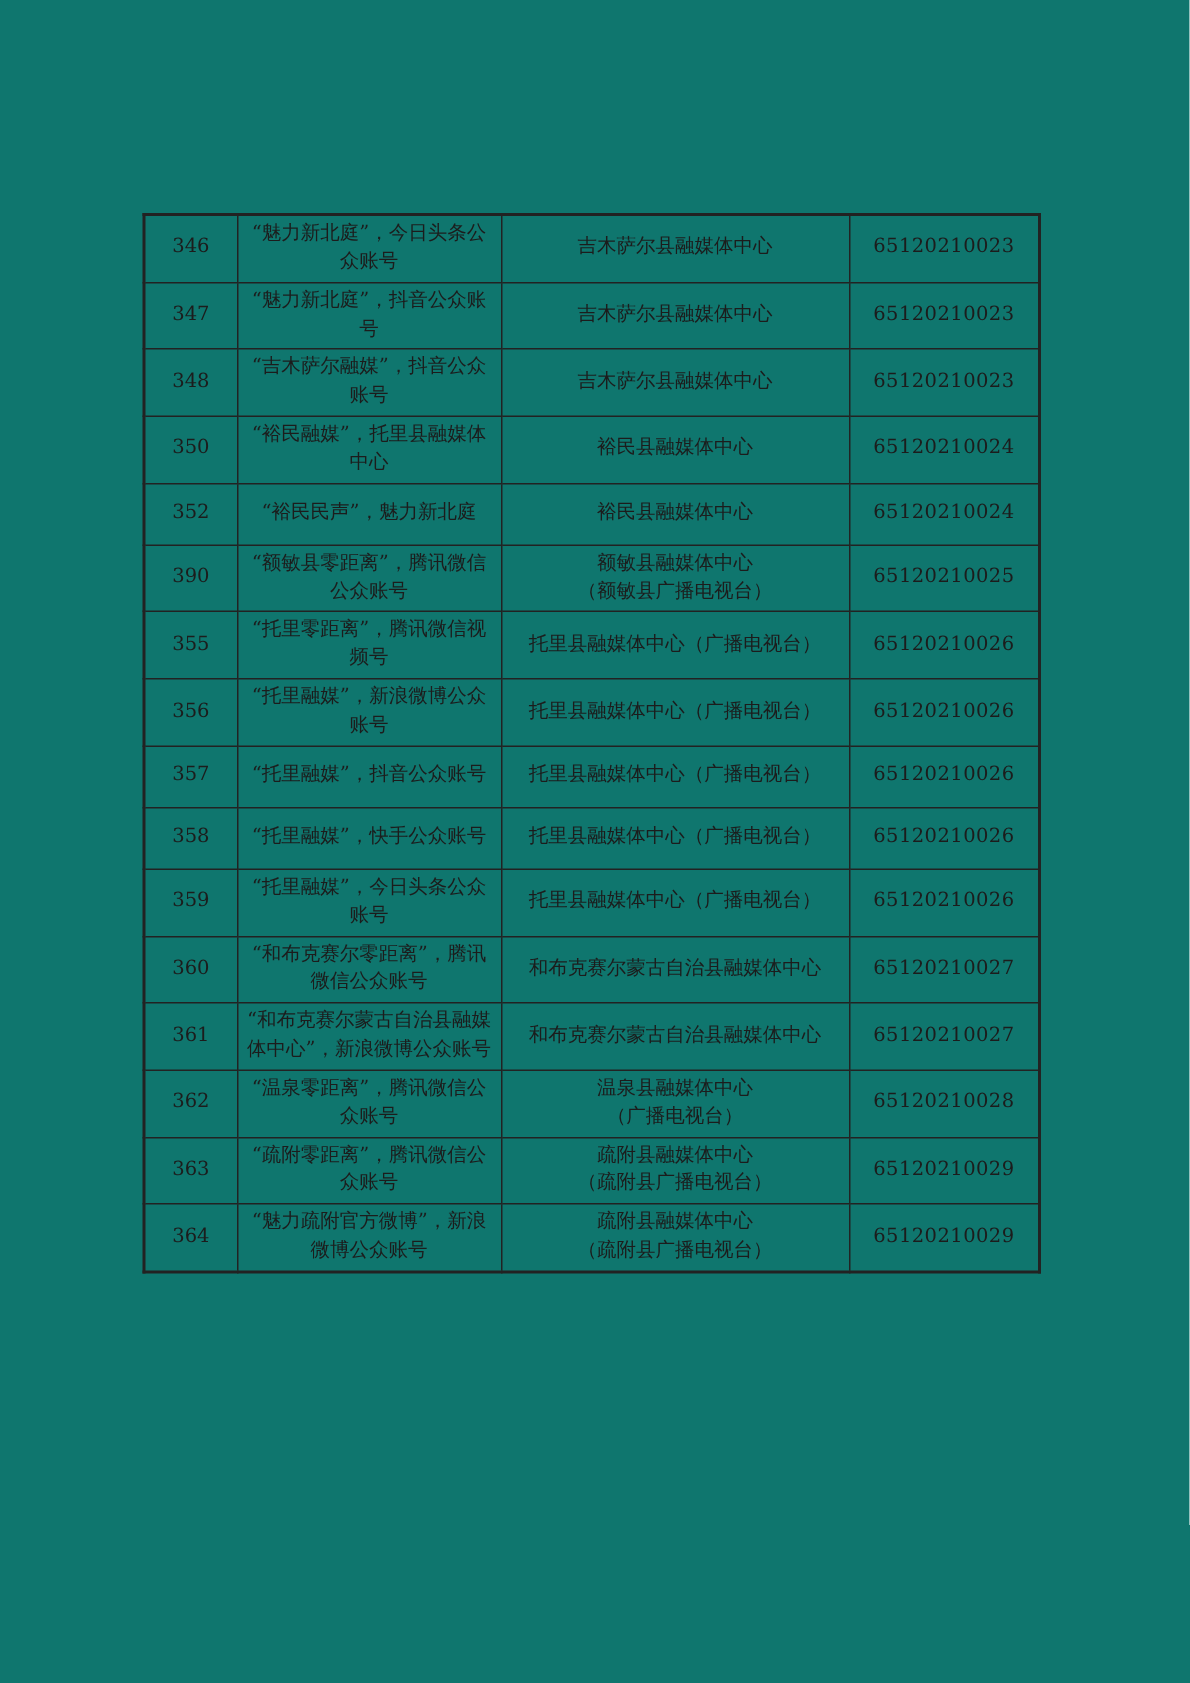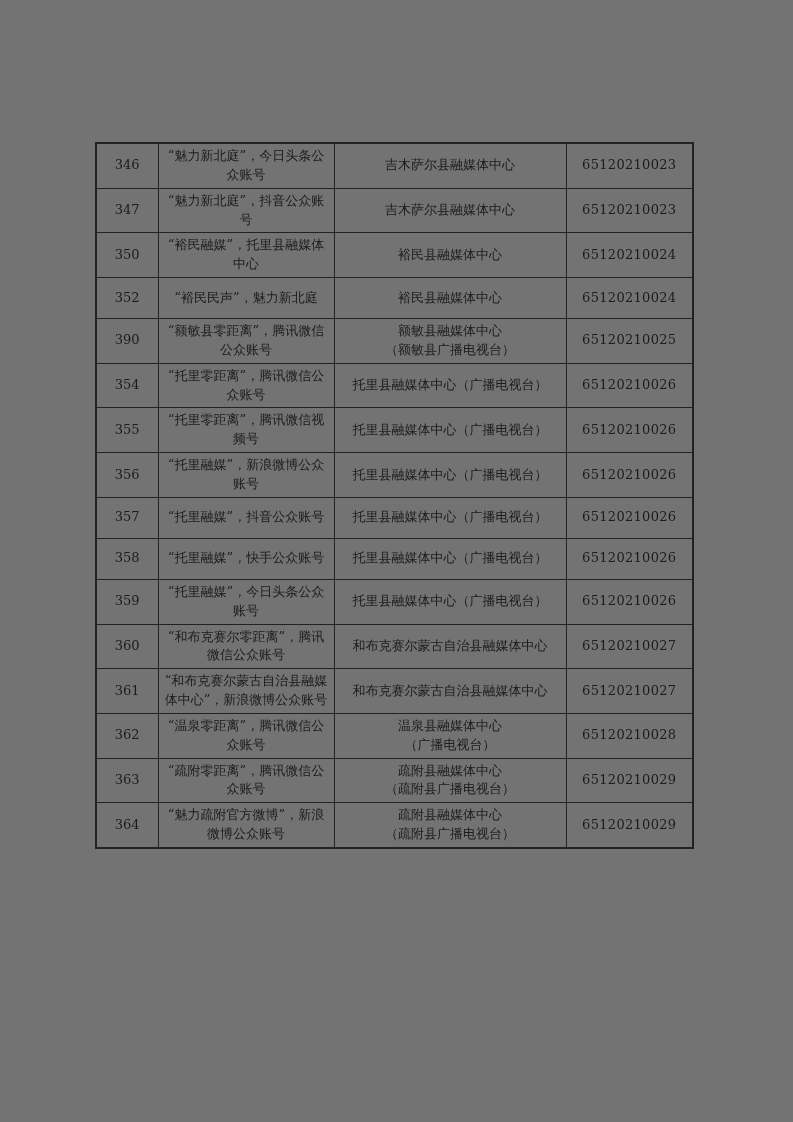--- a/index.html
+++ b/index.html
@@ -4,21 +4,21 @@
 <style>
   html, body {
     margin: 0;
     padding: 0;
     background: #ffffff;
   }
   .page {
     position: relative;
     width: 793px;
     height: 1122px;
-    background: #737373;
+    background: #0f766e;
     font-family: "DejaVu Serif", "Liberation Serif", serif;
     color: #1c1c1c;
     overflow: hidden;
   }
   table.reg-table {
     position: absolute;
     left: 95px;
     top: 142px;
     width: 597px;
     border-collapse: collapse;
@@ -60,43 +60,43 @@
         <td class="col-org">吉木萨尔县融媒体中心</td>
         <td class="col-lic">65120210023</td>
       </tr>
       <tr>
         <td class="col-no">347</td>
         <td class="col-name">“魅力新北庭”，抖音公众账号</td>
         <td class="col-org">吉木萨尔县融媒体中心</td>
         <td class="col-lic">65120210023</td>
       </tr>
       <tr>
+        <td class="col-no">348</td>
+        <td class="col-name">“吉木萨尔融媒”，抖音公众账号</td>
+        <td class="col-org">吉木萨尔县融媒体中心</td>
+        <td class="col-lic">65120210023</td>
+      </tr>
+      <tr>
         <td class="col-no">350</td>
         <td class="col-name">“裕民融媒”，托里县融媒体中心</td>
         <td class="col-org">裕民县融媒体中心</td>
         <td class="col-lic">65120210024</td>
       </tr>
       <tr>
         <td class="col-no">352</td>
         <td class="col-name">“裕民民声”，魅力新北庭</td>
         <td class="col-org">裕民县融媒体中心</td>
         <td class="col-lic">65120210024</td>
       </tr>
       <tr>
         <td class="col-no">390</td>
         <td class="col-name">“额敏县零距离”，腾讯微信公众账号</td>
         <td class="col-org">额敏县融媒体中心
 （额敏县广播电视台）</td>
         <td class="col-lic">65120210025</td>
-      </tr>
-      <tr>
-        <td class="col-no">354</td>
-        <td class="col-name">“托里零距离”，腾讯微信公众账号</td>
-        <td class="col-org">托里县融媒体中心（广播电视台）</td>
-        <td class="col-lic">65120210026</td>
       </tr>
       <tr>
         <td class="col-no">355</td>
         <td class="col-name">“托里零距离”，腾讯微信视频号</td>
         <td class="col-org">托里县融媒体中心（广播电视台）</td>
         <td class="col-lic">65120210026</td>
       </tr>
       <tr>
         <td class="col-no">356</td>
         <td class="col-name">“托里融媒”，新浪微博公众账号</td>

